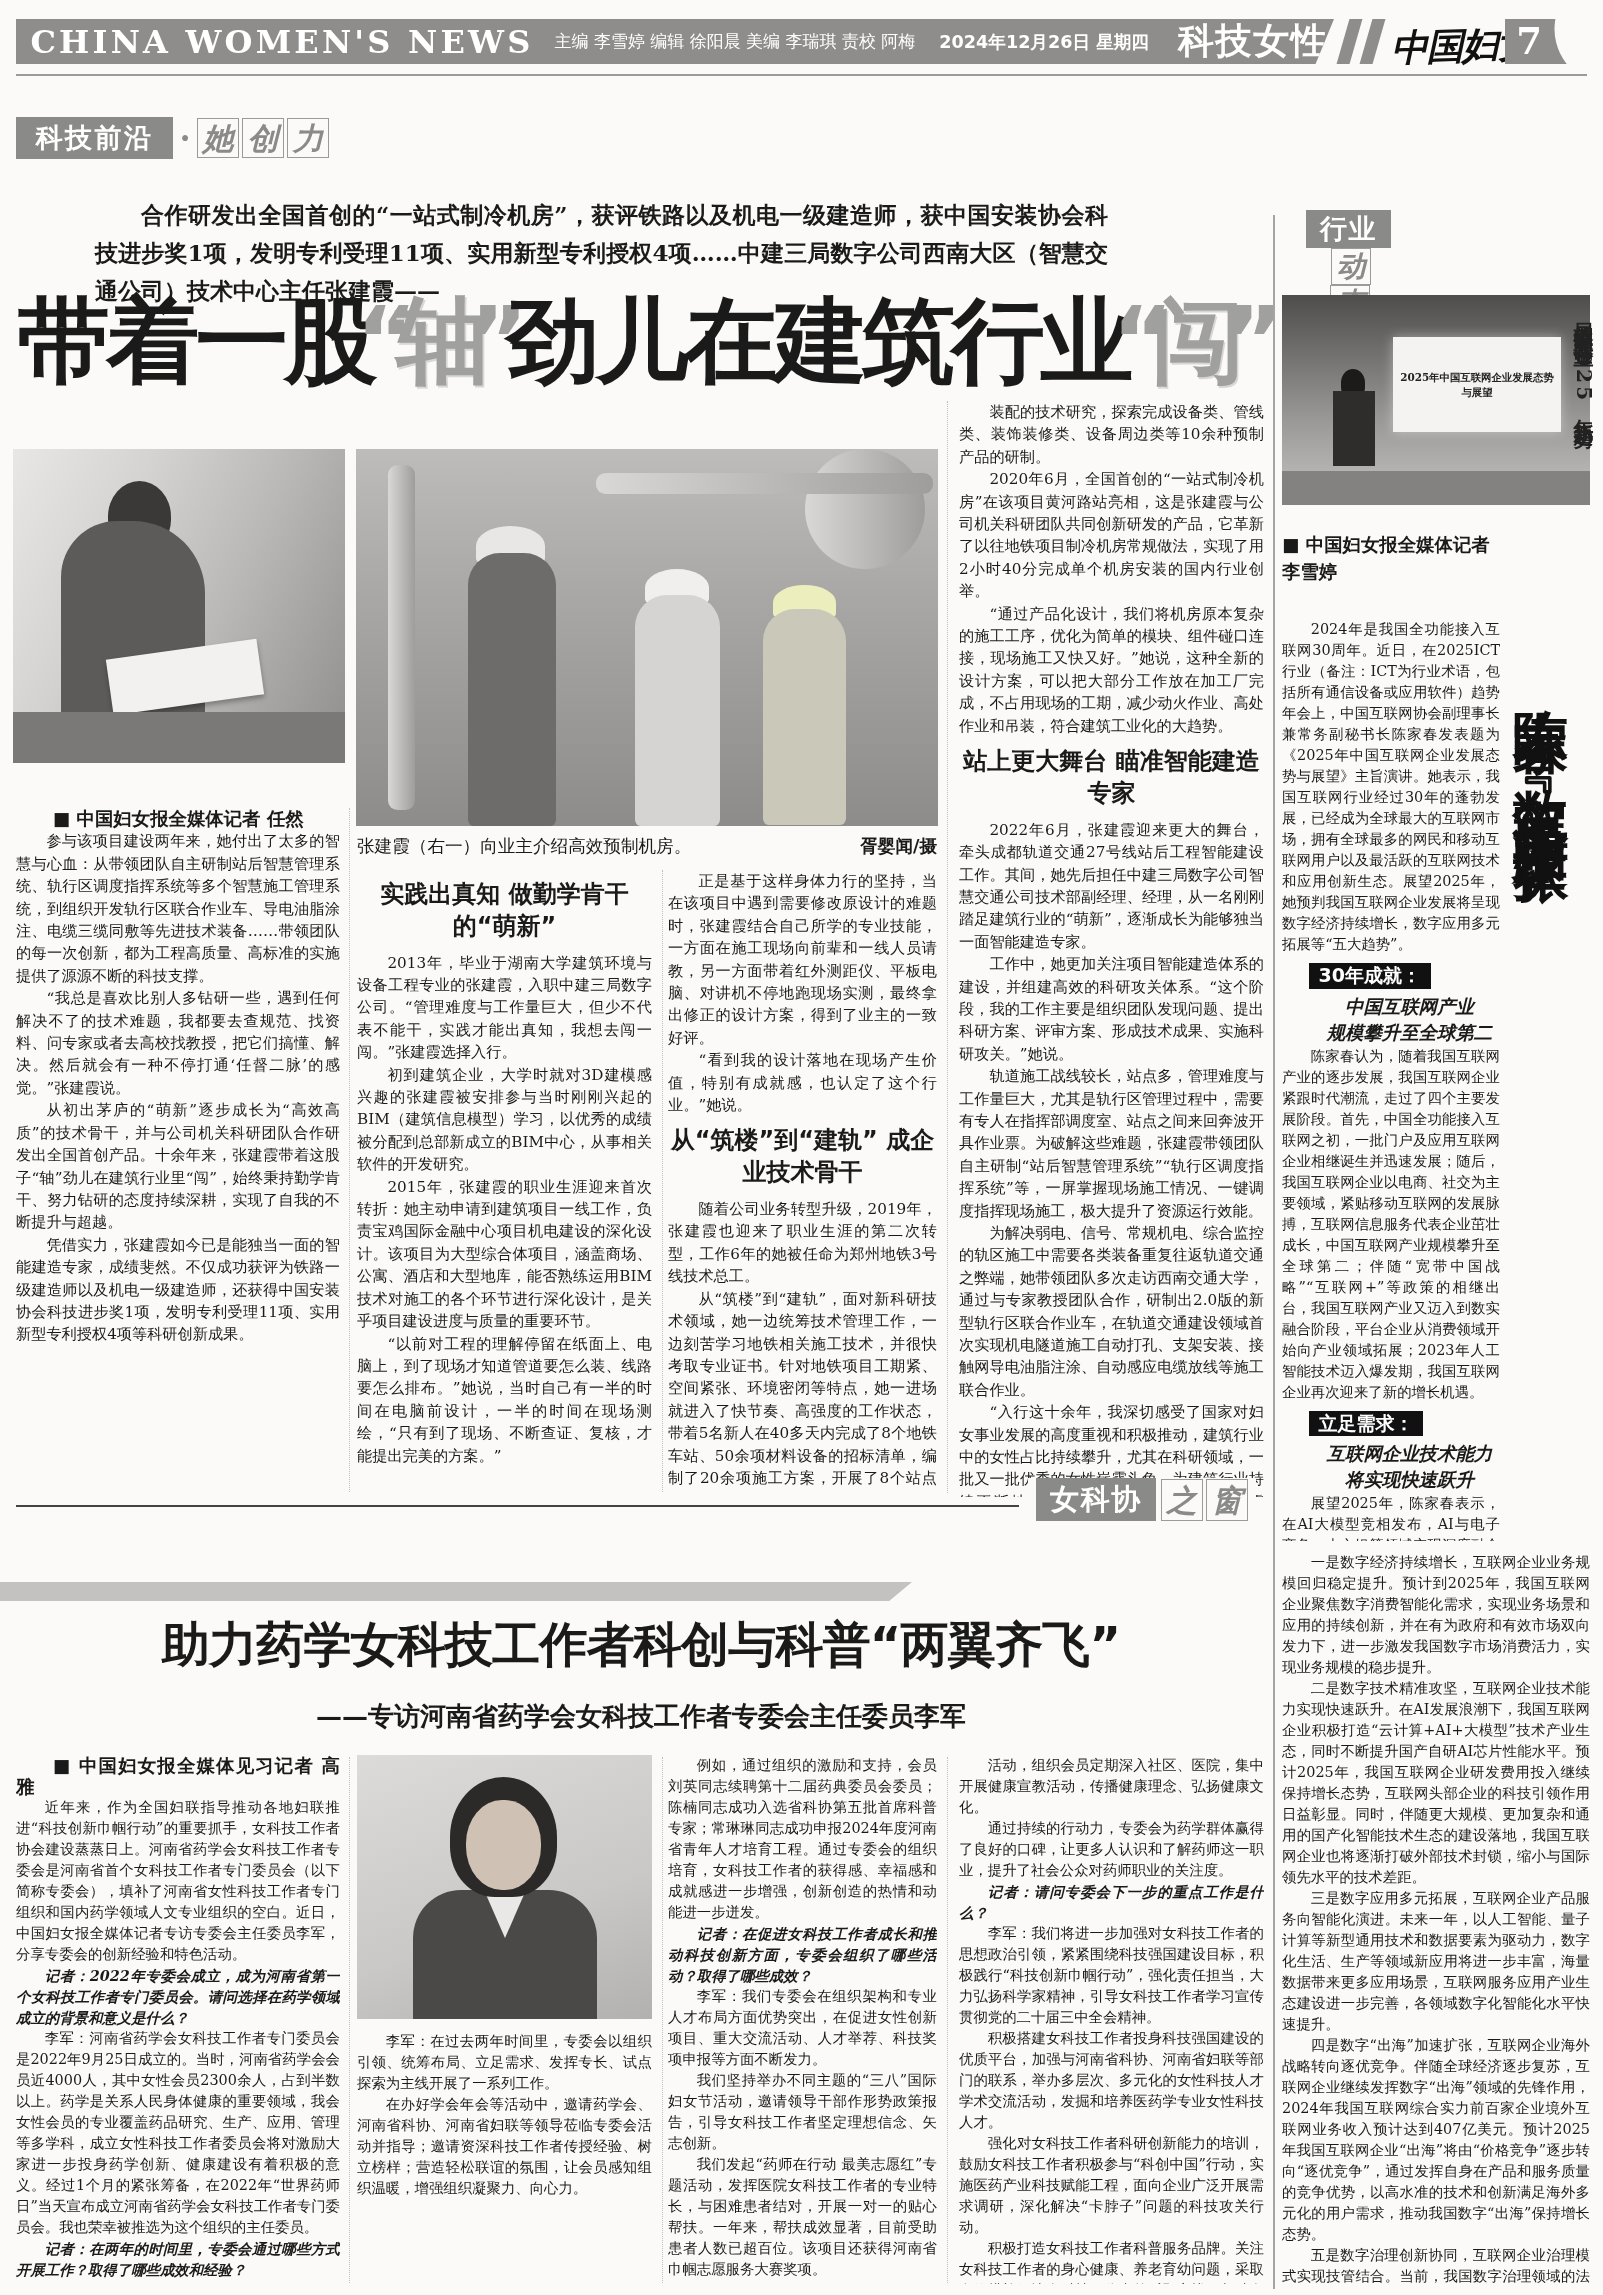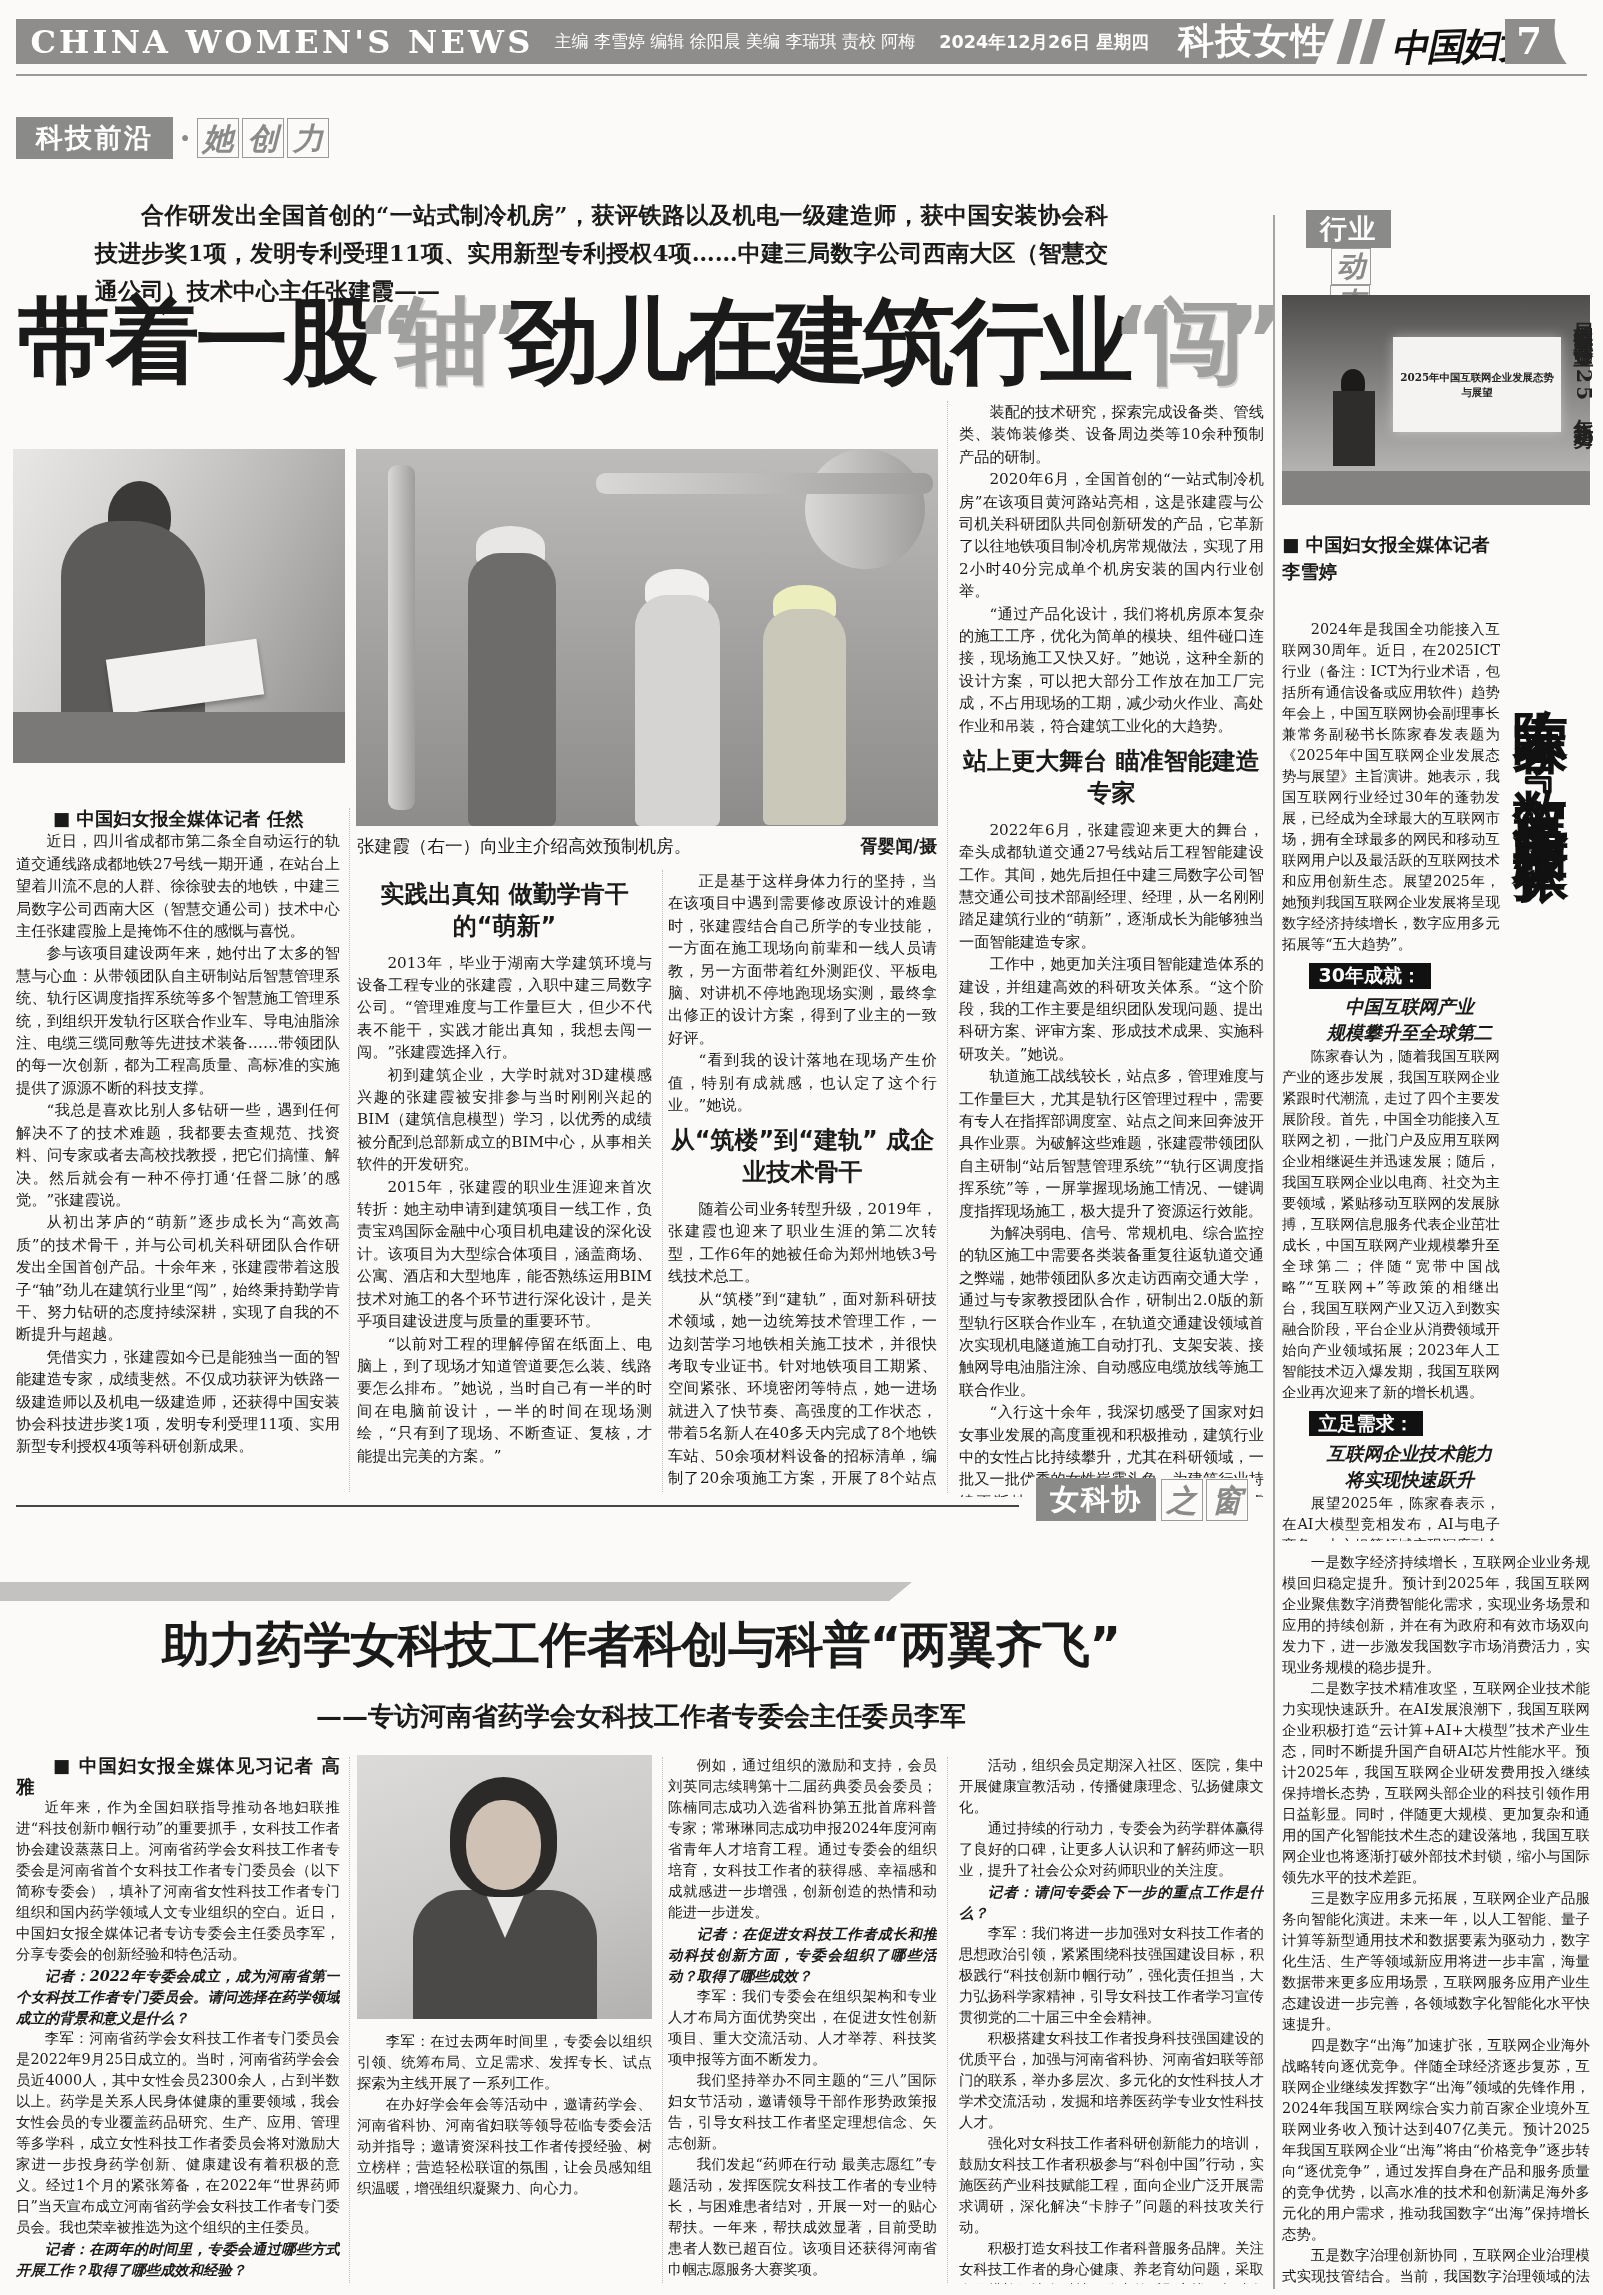--- a/index.html
+++ b/index.html
@@ -154,21 +154,20 @@
     <span>张建霞（右一）向业主介绍高效预制机房。</span>
     <span class="cr">胥婴闻/摄</span>
   </div>
 
   <div class="vdot" style="left:349px;top:808px;height:684px;"></div>
   <div class="vdot" style="left:662px;top:870px;height:622px;"></div>
   <div class="vdot" style="left:947px;top:401px;height:1092px;"></div>
 
   <div class="col" style="left:16px;top:808px;width:324px;height:684px;">
       <p class="byline">■ 中国妇女报全媒体记者 任然</p>
-      <p class="p">近日，四川省成都市第二条全自动运行的轨道交通线路成都地铁27号线一期开通，在站台上望着川流不息的人群、徐徐驶去的地铁，中建三局数字公司西南大区（智慧交通公司）技术中心主任张建霞脸上是掩饰不住的感慨与喜悦。</p>
       <p class="p">参与该项目建设两年来，她付出了太多的智慧与心血：从带领团队自主研制站后智慧管理系统、轨行区调度指挥系统等多个智慧施工管理系统，到组织开发轨行区联合作业车、导电油脂涂注、电缆三缆同敷等先进技术装备……带领团队的每一次创新，都为工程高质量、高标准的实施提供了源源不断的科技支撑。</p>
       <p class="p">“我总是喜欢比别人多钻研一些，遇到任何解决不了的技术难题，我都要去查规范、找资料、问专家或者去高校找教授，把它们搞懂、解决。然后就会有一种不停打通‘任督二脉’的感觉。”张建霞说。</p>
       <p class="p">从初出茅庐的“萌新”逐步成长为“高效高质”的技术骨干，并与公司机关科研团队合作研发出全国首创产品。十余年来，张建霞带着这股子“轴”劲儿在建筑行业里“闯”，始终秉持勤学肯干、努力钻研的态度持续深耕，实现了自我的不断提升与超越。</p>
       <p class="p">凭借实力，张建霞如今已是能独当一面的智能建造专家，成绩斐然。不仅成功获评为铁路一级建造师以及机电一级建造师，还获得中国安装协会科技进步奖1项，发明专利受理11项、实用新型专利授权4项等科研创新成果。</p>
     </div>
   <div class="col" style="left:357px;top:870px;width:295px;height:622px;">
       <h3 class="colhead">实践出真知 做勤学肯干的“萌新”</h3>
       <p class="p">2013年，毕业于湖南大学建筑环境与设备工程专业的张建霞，入职中建三局数字公司。“管理难度与工作量巨大，但少不代表不能干，实践才能出真知，我想去闯一闯。”张建霞选择入行。</p>
       <p class="p">初到建筑企业，大学时就对3D建模感兴趣的张建霞被安排参与当时刚刚兴起的BIM（建筑信息模型）学习，以优秀的成绩被分配到总部新成立的BIM中心，从事相关软件的开发研究。</p>
       <p class="p">2015年，张建霞的职业生涯迎来首次转折：她主动申请到建筑项目一线工作，负责宝鸡国际金融中心项目机电建设的深化设计。该项目为大型综合体项目，涵盖商场、公寓、酒店和大型地库，能否熟练运用BIM技术对施工的各个环节进行深化设计，是关乎项目建设进度与质量的重要环节。</p>

